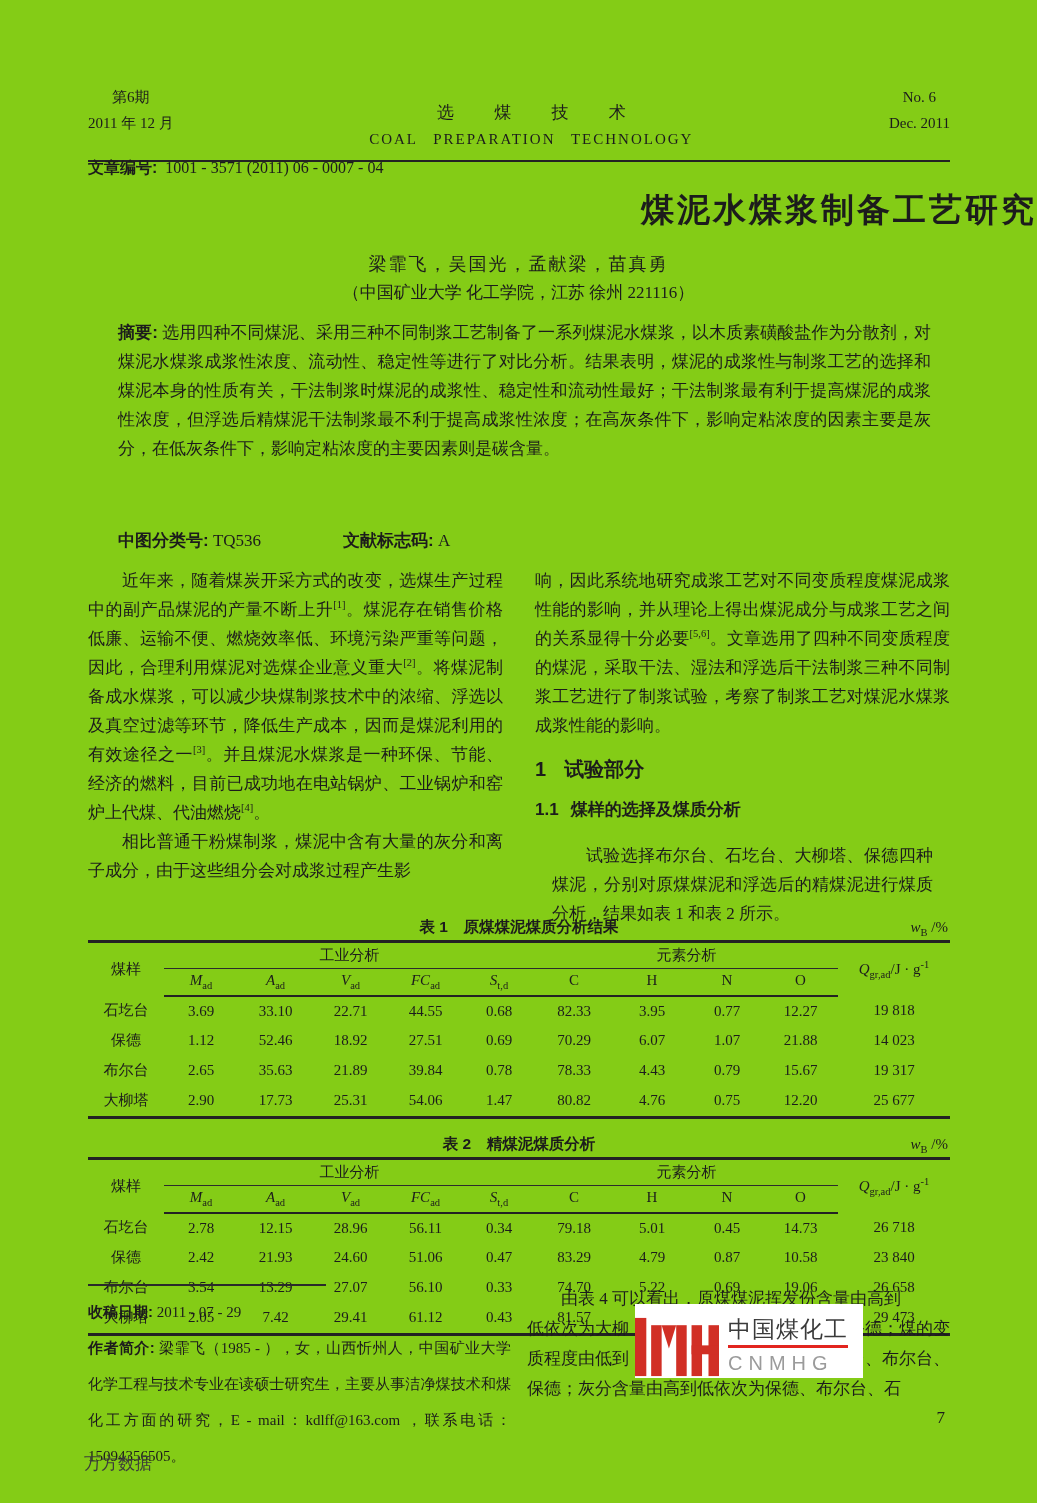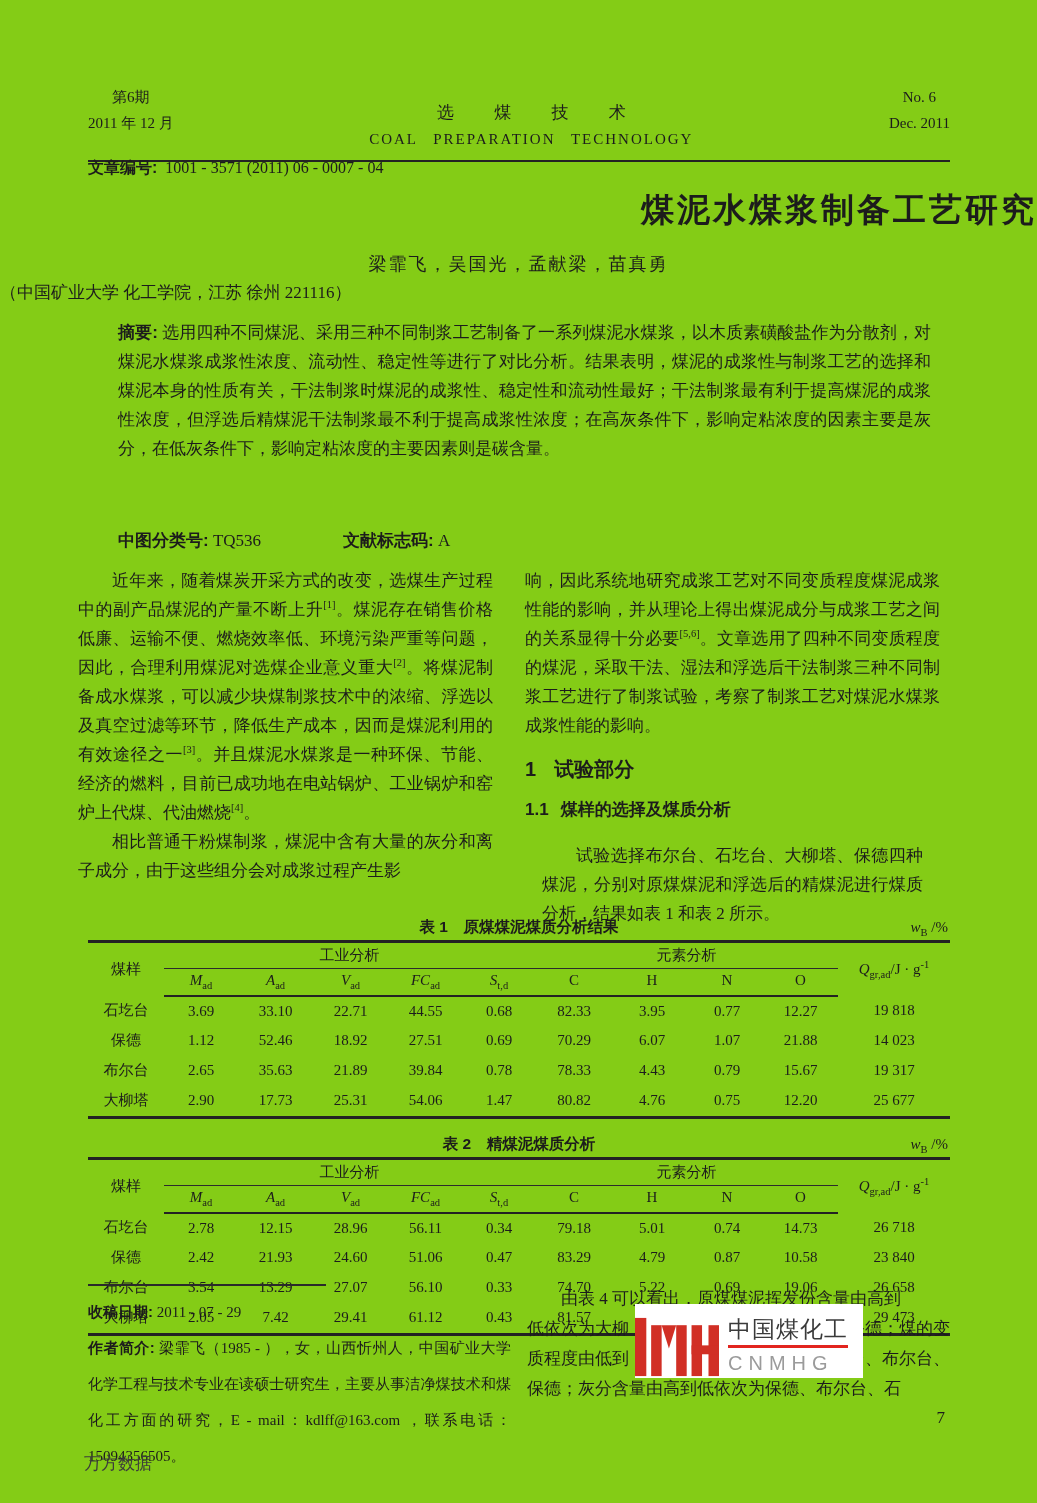--- a/index.html
+++ b/index.html
@@ -24,31 +24,31 @@
   .jheader .blk{text-align:center;white-space:nowrap;}
   .jtitle-cn{font-size:17px;letter-spacing:18px;padding-left:18px;margin-top:16px;}
   .jtitle-en{font-size:15px;letter-spacing:2px;word-spacing:10px;}
   
   .article-no{position:absolute;top:158px;left:88px;font-size:16px;}
   .article-no .lbl{margin-right:4px;}
   .title{position:absolute;top:188px;left:0;width:100%;text-align:center;
          font-size:33px;letter-spacing:3px;}
   .authors{position:absolute;top:252px;left:0;width:100%;text-align:center;
            font-size:18px;letter-spacing:2px;}
-  .affil{position:absolute;top:281px;left:0;width:100%;font-size:17px;}
+  .affil{position:absolute;top:281px;left:0;width:100%;text-align:center;font-size:17px;}
   
   .abstract{position:absolute;top:318px;left:118px;width:813px;
             line-height:29px;text-align:justify;}
   .kw{position:absolute;top:496px;left:118px;width:813px;line-height:28px;}
   .clc{position:absolute;top:527px;left:118px;width:813px;line-height:28px;}
   .clc .gap{display:inline-block;width:82px;}
   sup{font-size:10.5px;line-height:0;}
   sub{font-size:10.5px;line-height:0;}
   
-  .columns{position:absolute;top:566px;left:78px;width:862px;
+  .columns{position:absolute;top:566px;left:88px;width:862px;
            display:flex;gap:32px;}
   .col{width:423px;line-height:29px;text-align:justify;}
   .indent{text-indent:2em;}
   .sec-h1{font-family:"Liberation Sans","DejaVu Sans",sans-serif;font-weight:bold;
           font-size:20px;margin:16px 0 14px 0;line-height:26px;text-indent:0;}
   .sec-h1 .num{margin-right:18px;}
   .sec-h2{font-family:"Liberation Sans","DejaVu Sans",sans-serif;font-weight:bold;
           font-size:17px;margin:0 0 4px 0;line-height:28px;text-indent:0;}
   .sec-h2 .num{margin-right:12px;}
   
@@ -271,21 +271,21 @@
       <tbody>
           <tr>
             <td>石圪台</td>
             <td>2.78</td>
             <td>12.15</td>
             <td>28.96</td>
             <td>56.11</td>
             <td>0.34</td>
             <td>79.18</td>
             <td>5.01</td>
-            <td>0.74</td>
+            <td>0.45</td>
             <td>14.73</td>
             <td>26 718</td>
           </tr>
           <tr>
             <td>保德</td>
             <td>2.42</td>
             <td>21.93</td>
             <td>24.60</td>
             <td>51.06</td>
             <td>0.47</td>

